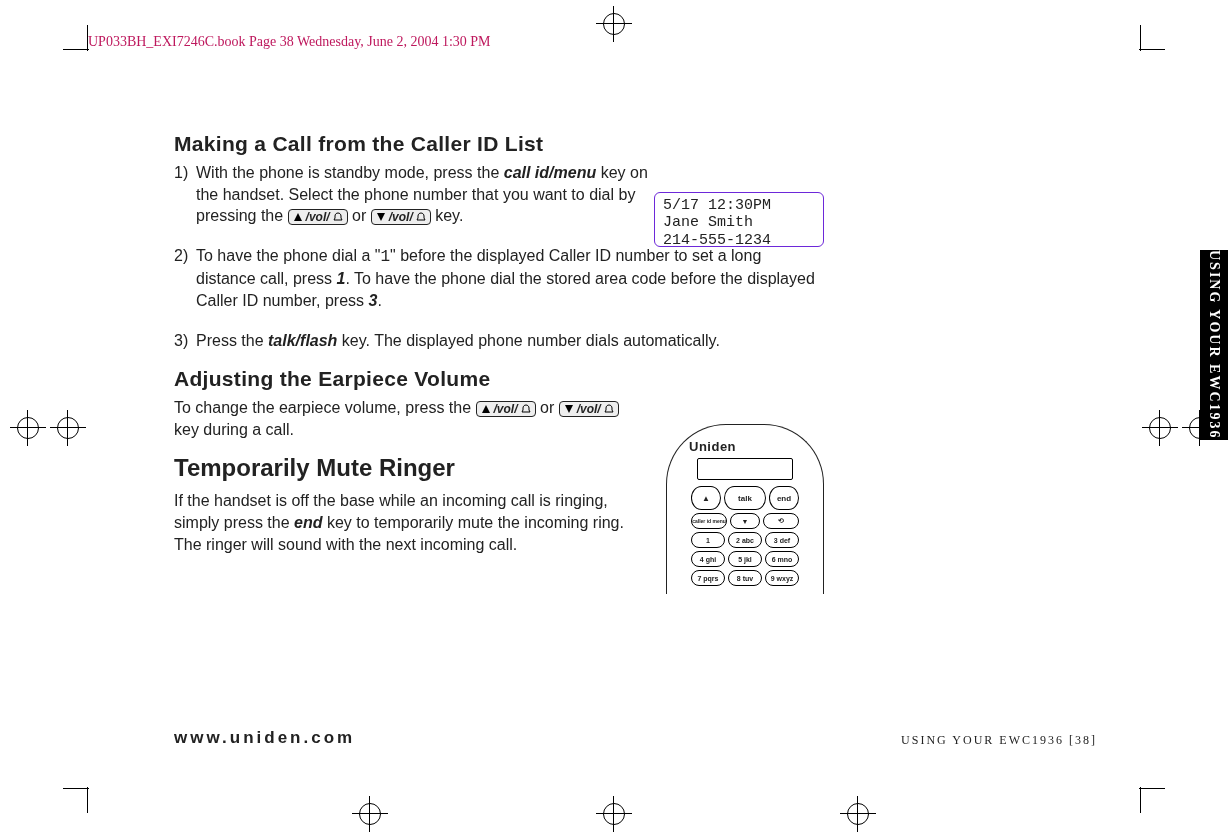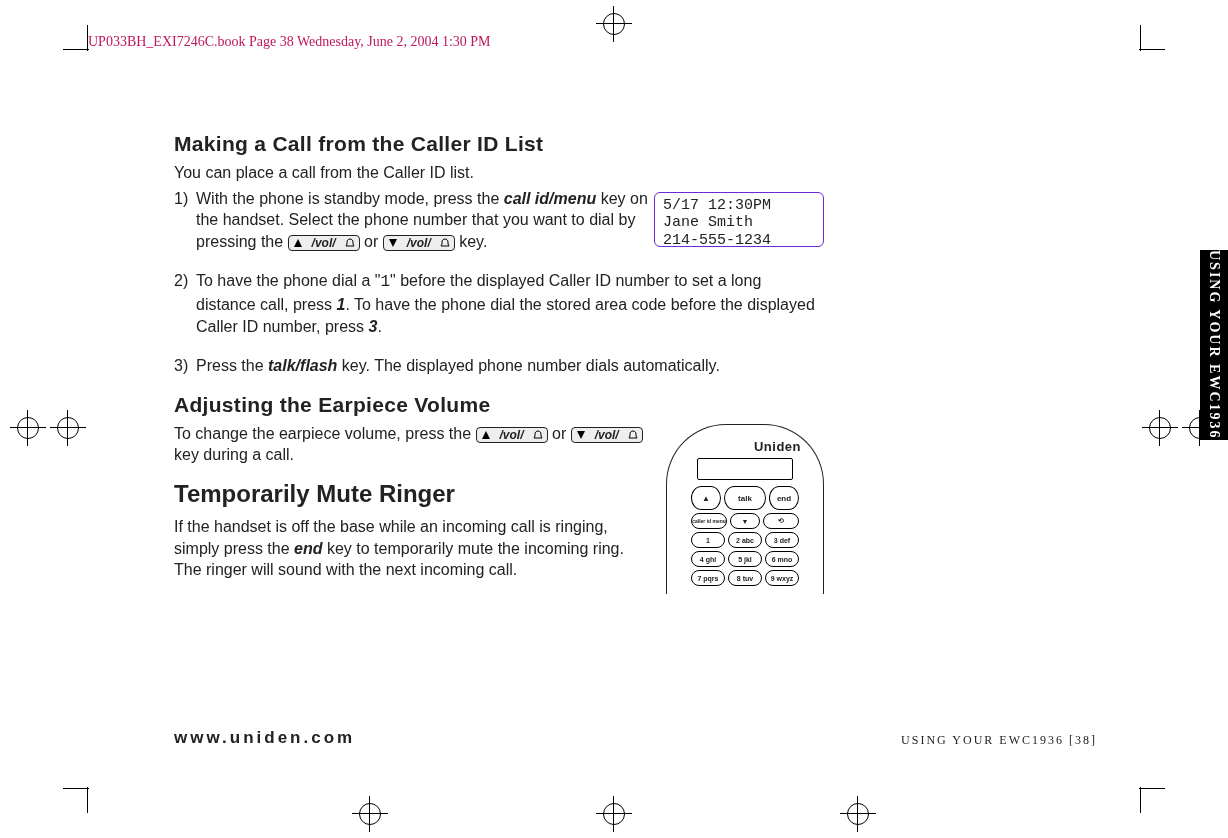--- a/index.html
+++ b/index.html
@@ -69,21 +69,21 @@
     margin-top: 14px;
     margin-bottom: 8px;
   }
   .body-text { font-size: 16px; line-height: 1.35; }
   .list-item { display:flex; margin-top: 4px; }
   .list-num { flex: 0 0 22px; }
   .list-body { flex: 1; }
   .keyname { font-style: italic; font-weight: bold; }
   .keynum  { font-style: italic; font-weight: bold; }
   .vol-icon {
-    display:inline-flex; align-items:center; gap:9px;
+    display:inline-flex; align-items:center; gap:3px;
     padding: 1px 4px; border:1px solid #222; border-radius:4px;
     background:#eee; font-size:12px; font-weight:bold; font-style:italic;
     line-height:1; vertical-align:middle;
   }
   .vol-icon svg { width:10px; height:10px; }
   .vol-icon .bell { width:10px; height:10px; }
   .caller-lcd {
     position:absolute; top: 60px; right: 0;
     width: 170px; height: 55px;
     border:1px solid #6d28d9; border-radius:6px;
@@ -130,21 +130,21 @@
     font-size: 12px; letter-spacing: 2px;
   }
   .handset-illus {
     position:absolute; top: 292px; right: 0;
     width: 158px; height: 170px;
     border:1px solid #222; border-top-left-radius: 60px; border-top-right-radius:60px;
     border-bottom:none;
     background:#fff;
     overflow:hidden;
   }
-  .handset-inner { padding: 14px 22px 0 22px; text-align:right; }
+  .handset-inner { padding: 14px 22px 0 22px; text-align:left; }
   .handset-brand { font-weight:bold; font-size:13px; letter-spacing:0.5px; }
   .handset-screen { height:22px; border:1px solid #000; margin:4px 8px 6px; border-radius:2px; }
   .hs-row { display:flex; justify-content:space-between; gap:3px; margin-bottom:3px; padding: 0 2px; }
   .hs-btn {
     flex:1; height:16px; border:1px solid #000; border-radius:9px;
     font-size:7px; display:flex; align-items:center; justify-content:center;
     font-weight:bold; background:#fff;
   }
   .hs-btn.tall { height:24px; border-radius:12px / 14px; font-size:8px; }
   .hs-oval { flex:0 0 30px; }
@@ -198,21 +198,20 @@
     <div class="circ c1"></div>
   </div>
 
 <div class="print-header">UP033BH_EXI7246C.book  Page 38  Wednesday, June 2, 2004  1:30 PM</div>
 
 <div class="page">
 
   <div class="content">
 
     <h2>Making a Call from the Caller ID List</h2>
-    <div class="body-text">You can place a call from the Caller ID list.</div>
 
     <div class="list-item body-text" style="width:480px;">
       <div class="list-num">1)</div>
       <div class="list-body">
         <span>With the phone is standby mode, press the </span><span class="keyname">call id/menu</span><span> key on the handset. Select the phone number that you want to dial by pressing the </span>
         <span class="vol-icon">
           <svg viewBox="0 0 10 10">
               <polygon points="5,1 9,9 1,9" fill="#000"></polygon>
             </svg>
             <span>/vol/</span>

